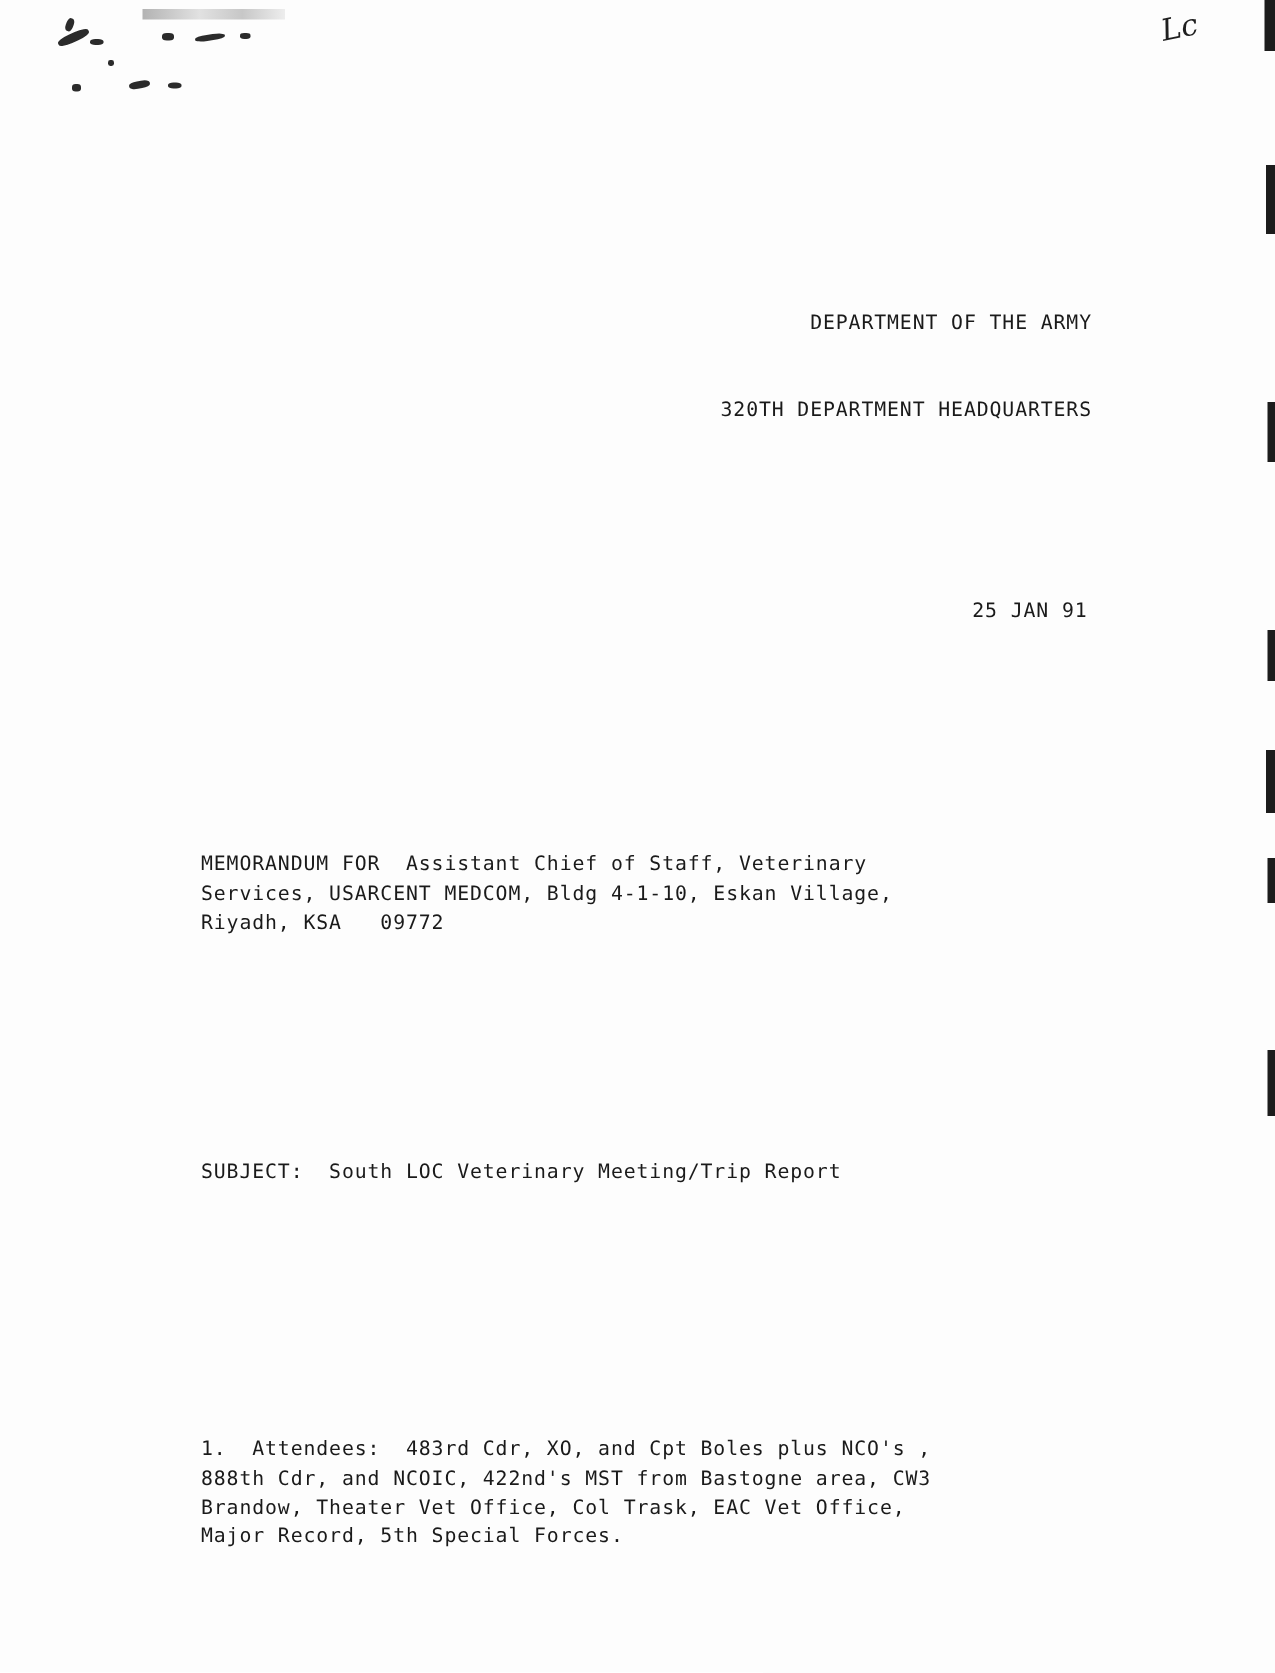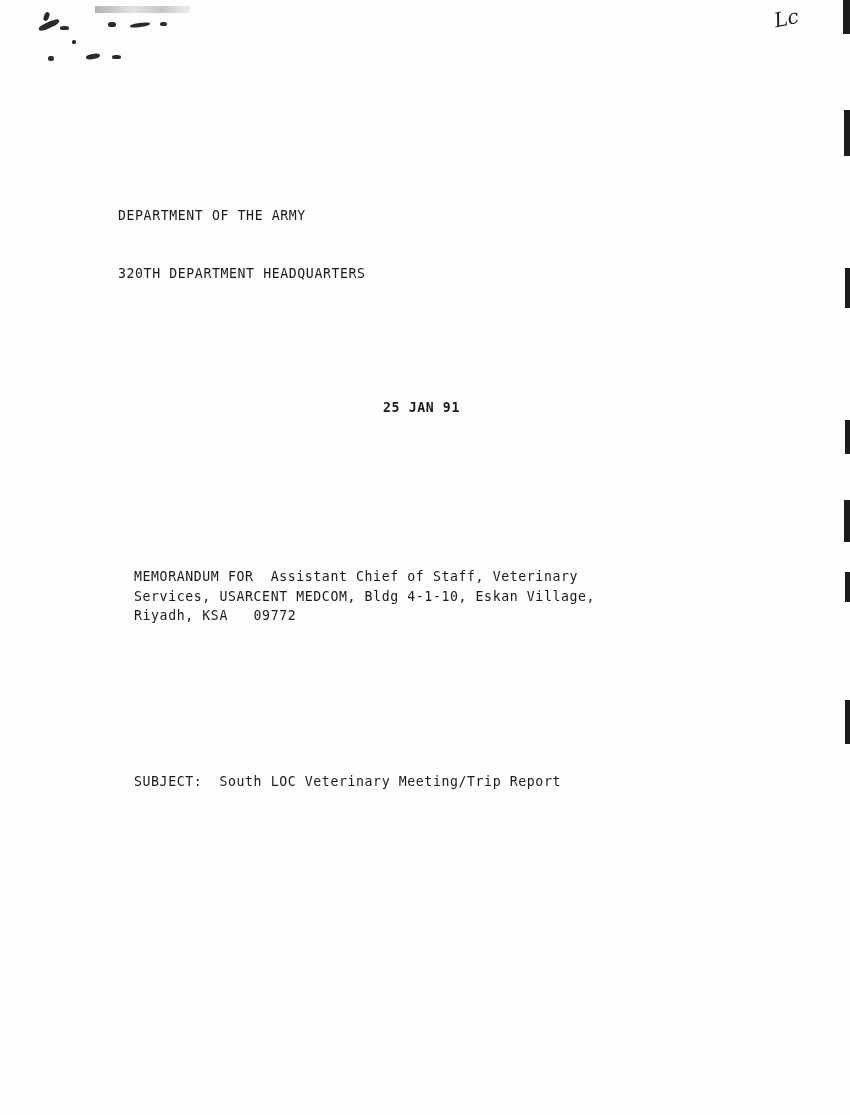--- a/index.html
+++ b/index.html
@@ -52,27 +52,26 @@
     position: absolute;
     left: 118px;
     top: 168px;
     width: 610px;
     color: #1a1a1a;
     font-size: 13.2px;
     line-height: 19.2px;
     letter-spacing: 0.6px;
     white-space: pre-wrap;
   }
-  .center { text-align: left; }
+  .center { text-align: right; }
   .hdr-block { margin: 0; }
   .date-line {
-    text-align: center;
+    text-align: right;
     margin: 0;
     padding-right: 3px;
-    font-weight: bold;
   }
   .spacer-1 { height: 19px; }
   .spacer-2 { height: 38px; }
   p.para {
     margin: 16px;
     white-space: pre-wrap;
   }
 </style>
 </head>
 <body>
@@ -110,20 +109,24 @@
 
     <div class="spacer-2"></div>
     <p class="para">MEMORANDUM FOR  Assistant Chief of Staff, Veterinary
 Services, USARCENT MEDCOM, Bldg 4-1-10, Eskan Village,
 Riyadh, KSA   09772</p>
 
     <div class="spacer-1"></div>
     <p class="para">SUBJECT:  South LOC Veterinary Meeting/Trip Report</p>
 
     <div class="spacer-2"></div>
+    <p class="para">1.  Attendees:  483rd Cdr, XO, and Cpt Boles plus NCO's ,
+888th Cdr, and NCOIC, 422nd's MST from Bastogne area, CW3
+Brandow, Theater Vet Office, Col Trask, EAC Vet Office,
+Major Record, 5th Special Forces.</p>
 
     
     
 
     
     
 
     
     
 

